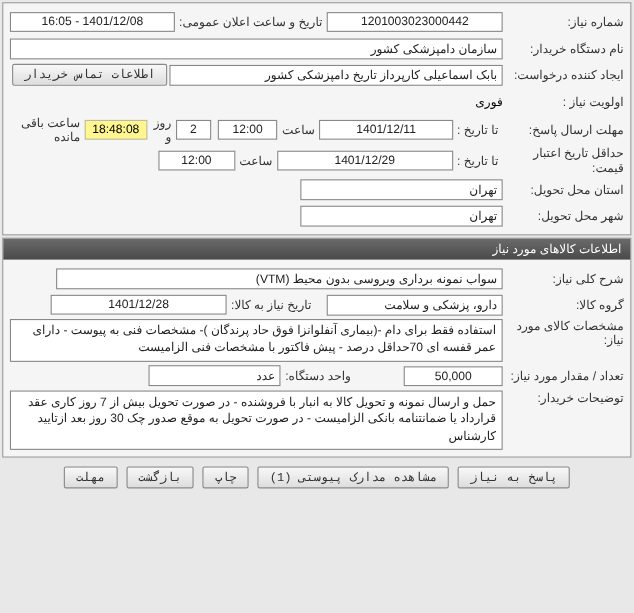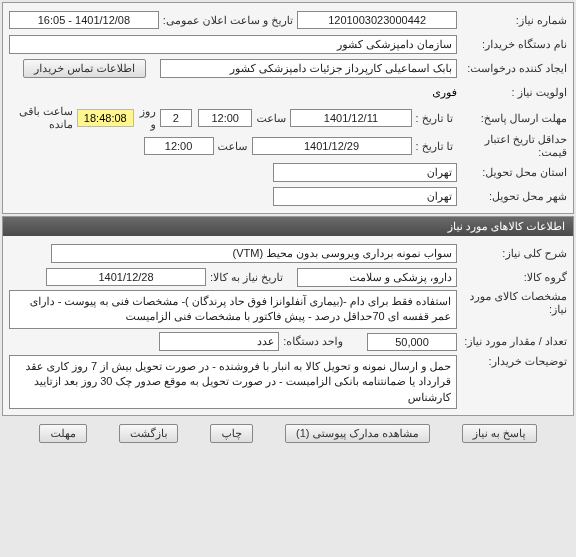--- a/index.html
+++ b/index.html
@@ -51,43 +51,43 @@
   min-height: 18px;
   color: #222;
   display: inline-flex;
   align-items: center;
 }
 .field-wide { flex: 1; }
 .field-date { width: 160px; justify-content: center; }
 .field-datetime { width: 150px; justify-content: center; }
 .field-time { width: 70px; justify-content: center; }
 .field-num { width: 40px; justify-content: center; }
-.field-qty { width: 90px; justify-content: center; }
+.field-qty { width: 90px; justify-content: center; margin-left: 24px; }
 .field-city { width: 184px; }
 .field-desc { width: 406px; }
 .textarea {
   background: #fff;
   border: 1px solid #888;
   padding: 3px 5px;
   font-size: 11px;
   min-height: 32px;
   color: #222;
   flex: 1;
   line-height: 1.4;
 }
 .btn {
   background: linear-gradient(to bottom, #f8f8f8, #ddd);
   border: 1px solid #888;
   border-radius: 2px;
   padding: 2px 10px;
   font-size: 11px;
-  font-family: Liberation Sans, sans-serif;
+  font-family: Liberation Mono, monospace;
   color: #333;
   cursor: pointer;
-  margin: 0 14px;
+  margin: 0 2px;
 }
 .btn-row {
   display: flex;
   justify-content: center;
   padding: 6px 4px;
   gap: 4px;
   background: #e8e8e8;
 }
 .time-yellow {
   background: #fff68f;
@@ -114,21 +114,21 @@
       <span class="field field-datetime">1401/12/08 - 16:05</span>
     </div>
 
     <div class="row">
       <span class="label">نام دستگاه خریدار:</span>
       <span class="field field-wide">سازمان دامپزشکی کشور</span>
     </div>
 
     <div class="row">
       <span class="label">ایجاد کننده درخواست:</span>
-      <span class="field field-wide">بابک اسماعیلی کارپرداز جزئیات دامپزشکی کشور</span>
+      <span class="field field-wide">بابک اسماعیلی کارپرداز تاریخ دامپزشکی کشور</span>
       <button class="btn">اطلاعات تماس خریدار</button>
     </div>
 
     <div class="row">
       <span class="label">اولویت نیاز :</span>
       <span>فوری</span>
     </div>
 
     <div class="row">
       <span class="label">مهلت ارسال پاسخ:</span>

